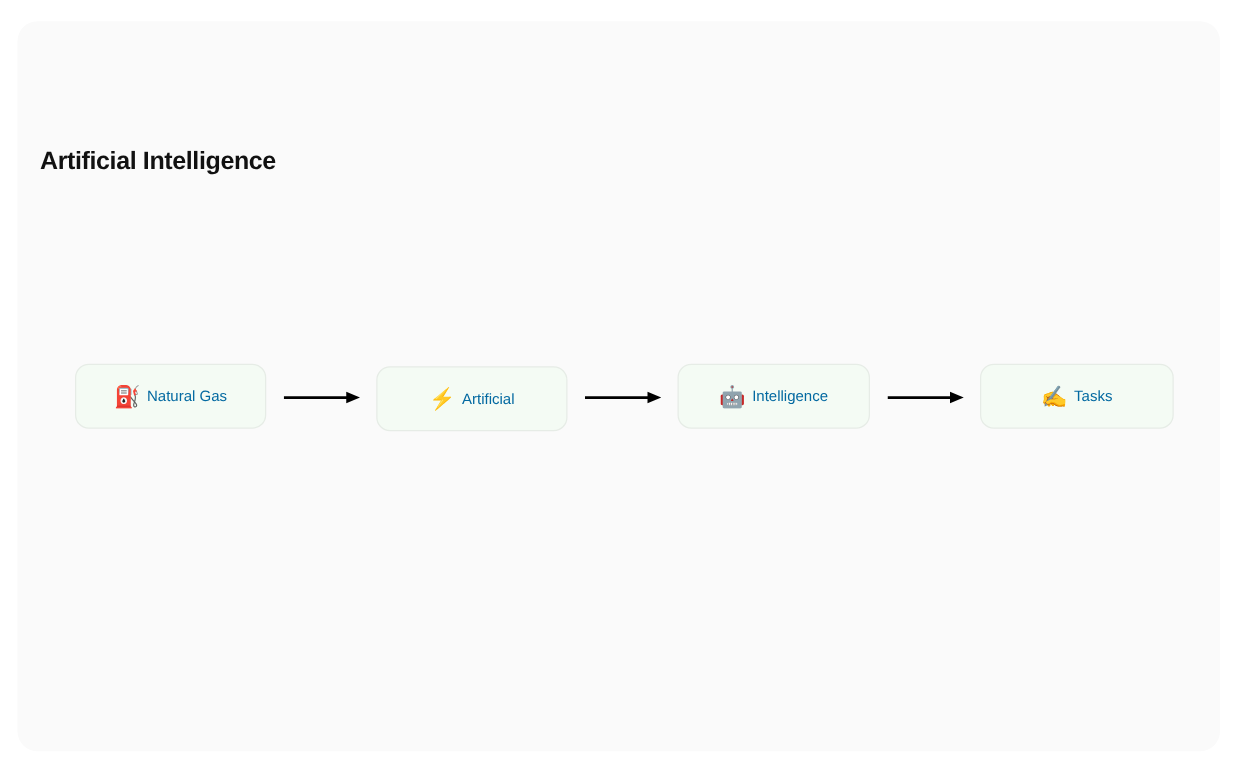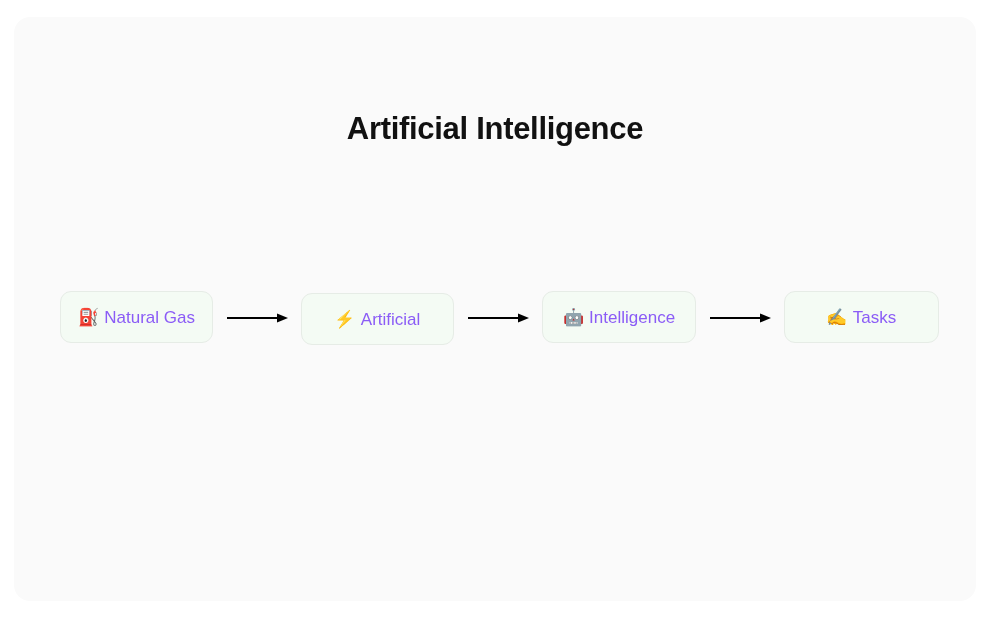--- a/index.html
+++ b/index.html
@@ -19,25 +19,24 @@
     left: 14px;
     top: 17px;
     width: 962px;
     height: 584px;
     background: #fafafa;
     border-radius: 16px;
   }
 
   #diagram-title {
     position: absolute;
-    left: 0;
+    left: 18px;
     top: 92px;
     width: 100%;
-    text-align: center;
-    font-size: 31px;
+    font-size: 20px;
     font-weight: bold;
     color: #111111;
     letter-spacing: -0.3px;
     line-height: 40px;
   }
 
   #flow {
     position: absolute;
     left: 46px;
     top: 266px;
@@ -62,22 +61,22 @@
     justify-content: center;
     white-space: nowrap;
     flex: 0 0 auto;
   }
   .node-emoji {
     font-size: 17px;
     line-height: 1;
     display: inline-block;
   }
   .node-label {
-    font-size: 17px;
-    color: #8b5cf6;
+    font-size: 12px;
+    color: #0369a1;
     line-height: 1;
     display: inline-block;
   }
   .node-emoji + .node-label { margin-left: 5px; }
 
   
   .node-0 { width: 153px; margin-top: -2px; }
   .node-1 { width: 153px; margin-top:  2px; }
   .node-2 { width: 154px; margin-top: -2px; }
   .node-3 { width: 155px; margin-top: -2px; }

